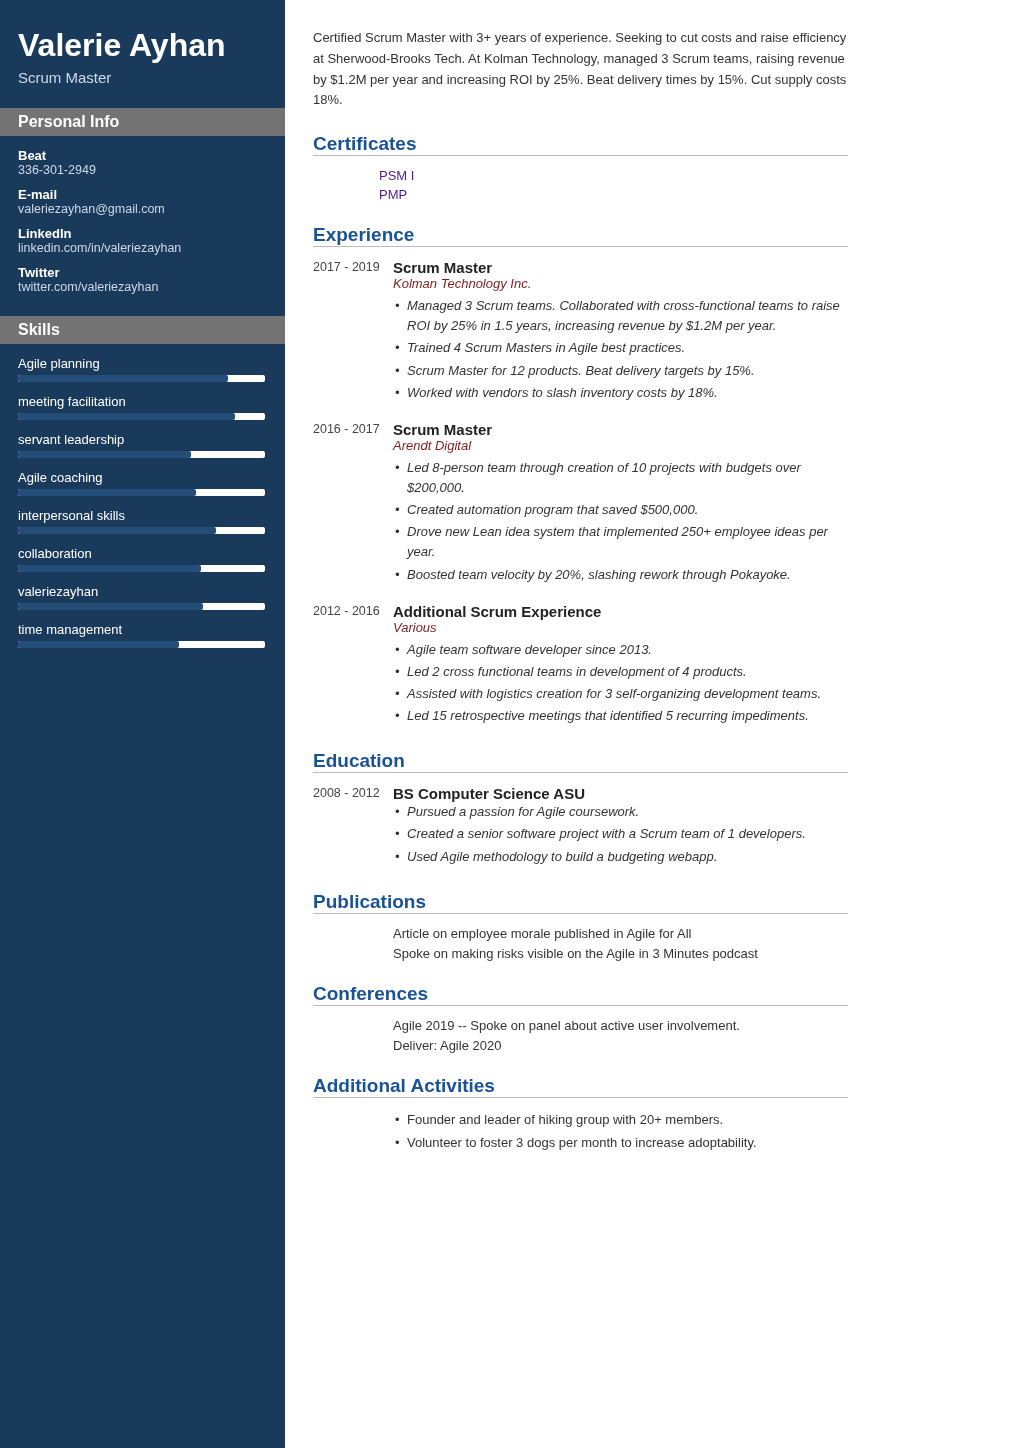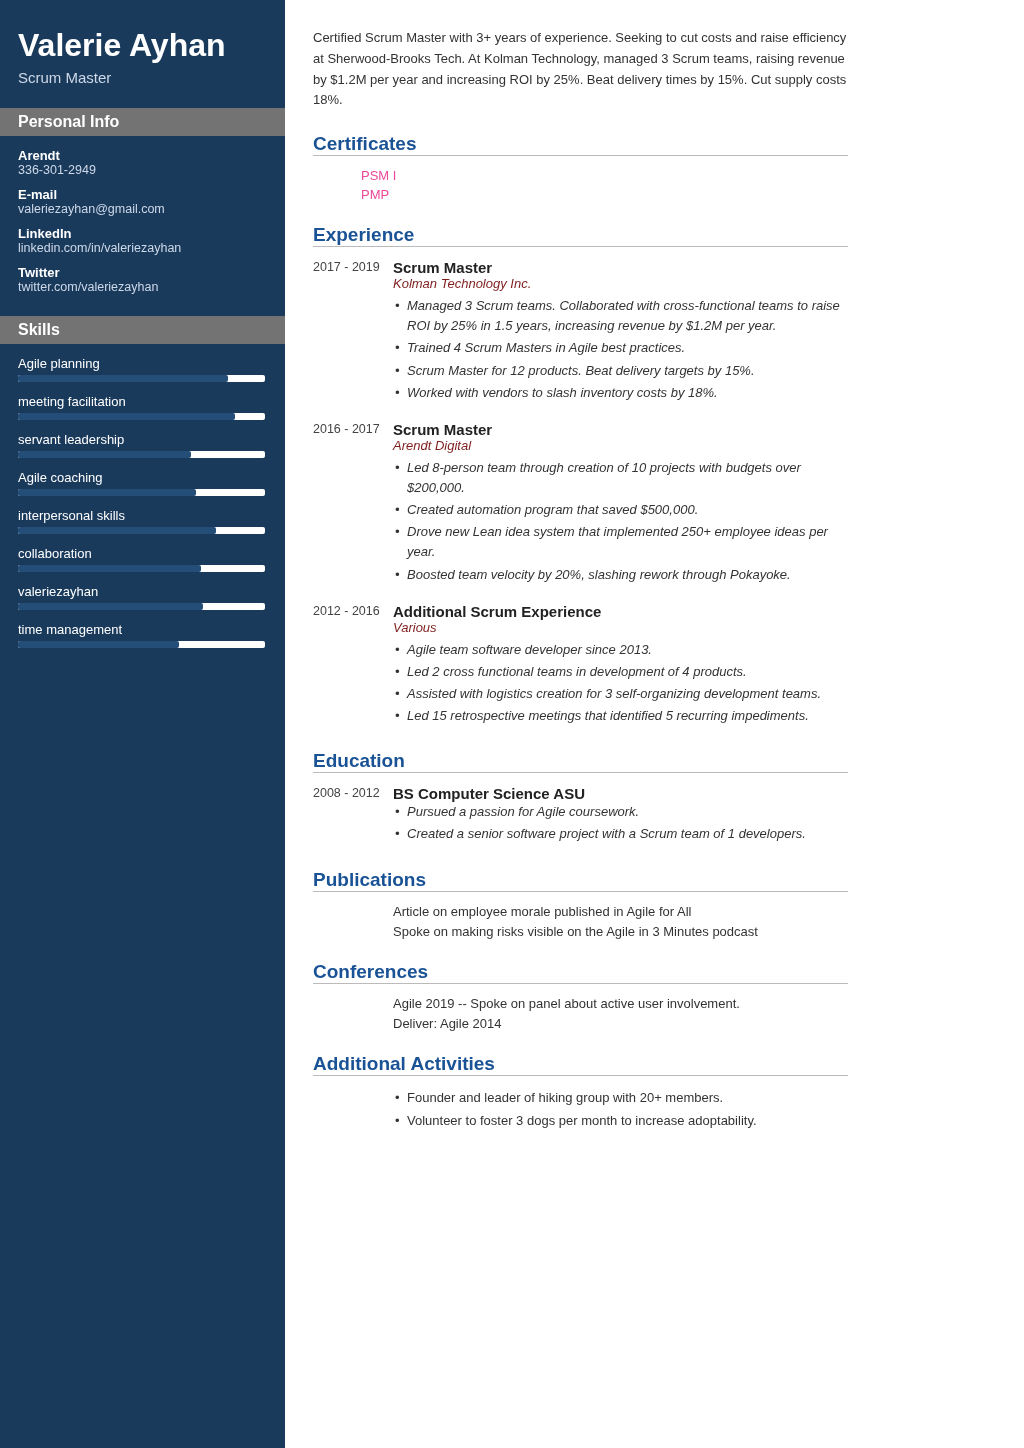--- a/index.html
+++ b/index.html
@@ -104,23 +104,23 @@
     }
     .section-title {
       font-size: 19px;
       font-weight: 800;
       color: #1a5296;
       border-bottom: 1.5px solid #bbb;
       margin-bottom: 12px;
     }
     .cert-item {
       font-size: 13px;
-      color: #ec4899;
+      color: #4c1d95;
       margin-bottom: 4px;
-      margin-left: 48px;
+      margin-left: 66px;
     }
     .exp-entry {
       display: flex;
       margin-bottom: 16px;
     }
     .exp-date {
       width: 80px;
       min-width: 80px;
       font-size: 12.5px;
       color: #444;
@@ -196,21 +196,21 @@
 
 <div class="resume-container">
 
   <div class="sidebar">
     <div class="sidebar-name">Valerie Ayhan</div>
     <div class="sidebar-title">Scrum Master</div>
 
     <div class="personal-info-block">
       <div class="sidebar-section-title">Personal Info</div>
       <div class="info-item">
-        <div class="info-label">Arendt</div>
+        <div class="info-label">Beat</div>
         <div class="info-value">336-301-2949</div>
       </div>
       <div class="info-item">
         <div class="info-label">E-mail</div>
         <div class="info-value">valeriezayhan@gmail.com</div>
       </div>
       <div class="info-item">
         <div class="info-label">LinkedIn</div>
         <div class="info-value">linkedin.com/in/valeriezayhan</div>
       </div>
@@ -334,39 +334,40 @@
     <div class="section">
       <div class="section-title">Education</div>
       <div id="edu-list">
           <div class="exp-entry">
       <div class="exp-date">2008 - 2012</div>
       <div class="exp-details">
         <div class="exp-job-title">BS Computer Science ASU</div>
         <ul class="exp-bullets">
                 <li>Pursued a passion for Agile coursework.</li>
                 <li>Created a senior software project with a Scrum team of 1 developers.</li>
+                <li>Used Agile methodology to build a budgeting webapp.</li>
               </ul>
       </div>
     </div>
         </div>
     </div>
 
     <div class="section">
       <div class="section-title">Publications</div>
       <div id="pub-list">
           <div class="pub-item">Article on employee morale published in Agile for All</div>
           <div class="pub-item">Spoke on making risks visible on the Agile in 3 Minutes podcast</div>
         </div>
     </div>
 
     <div class="section">
       <div class="section-title">Conferences</div>
       <div id="conf-list">
           <div class="conf-item">Agile 2019 -- Spoke on panel about active user involvement.</div>
-          <div class="conf-item">Deliver: Agile 2014</div>
+          <div class="conf-item">Deliver: Agile 2020</div>
         </div>
     </div>
 
     <div class="section">
       <div class="section-title">Additional Activities</div>
       <ul class="activity-bullets" id="activities-list">
           <li>Founder and leader of hiking group with 20+ members.</li>
           <li>Volunteer to foster 3 dogs per month to increase adoptability.</li>
         </ul>
     </div>

